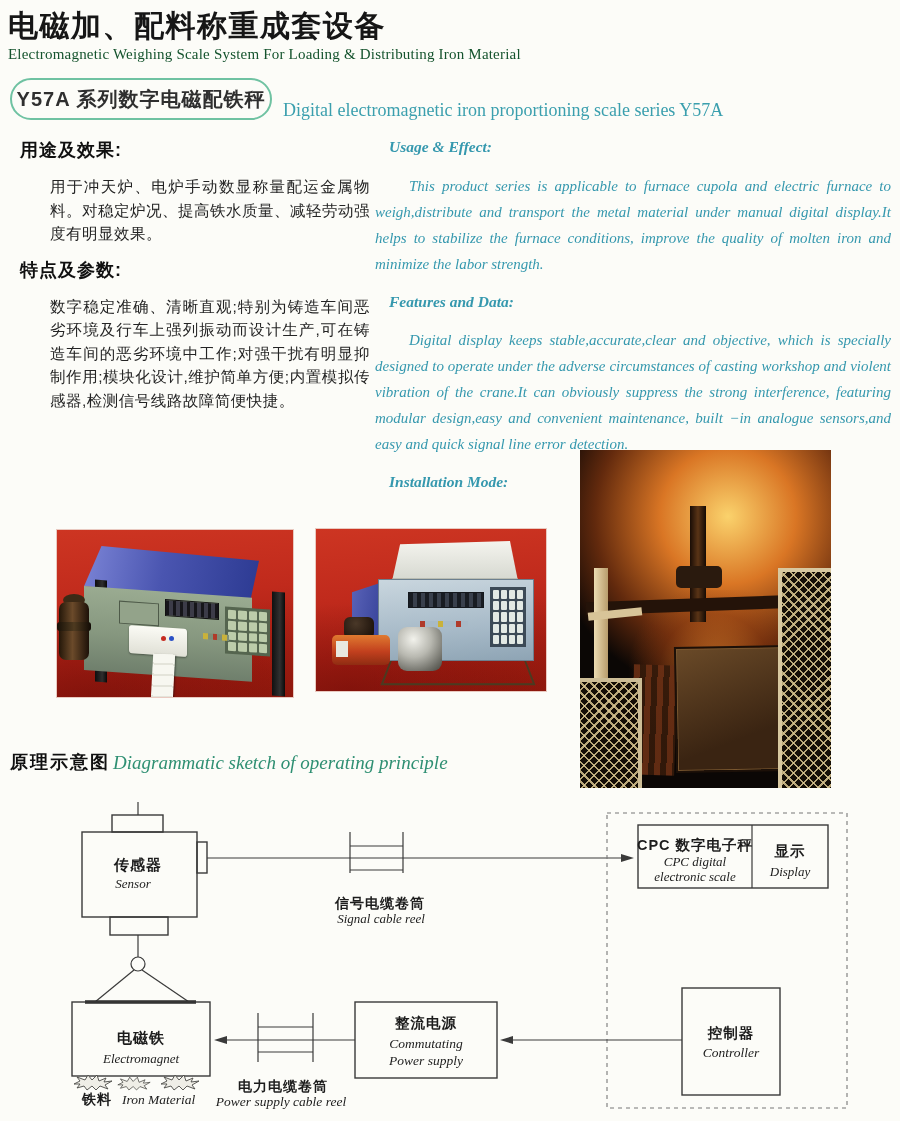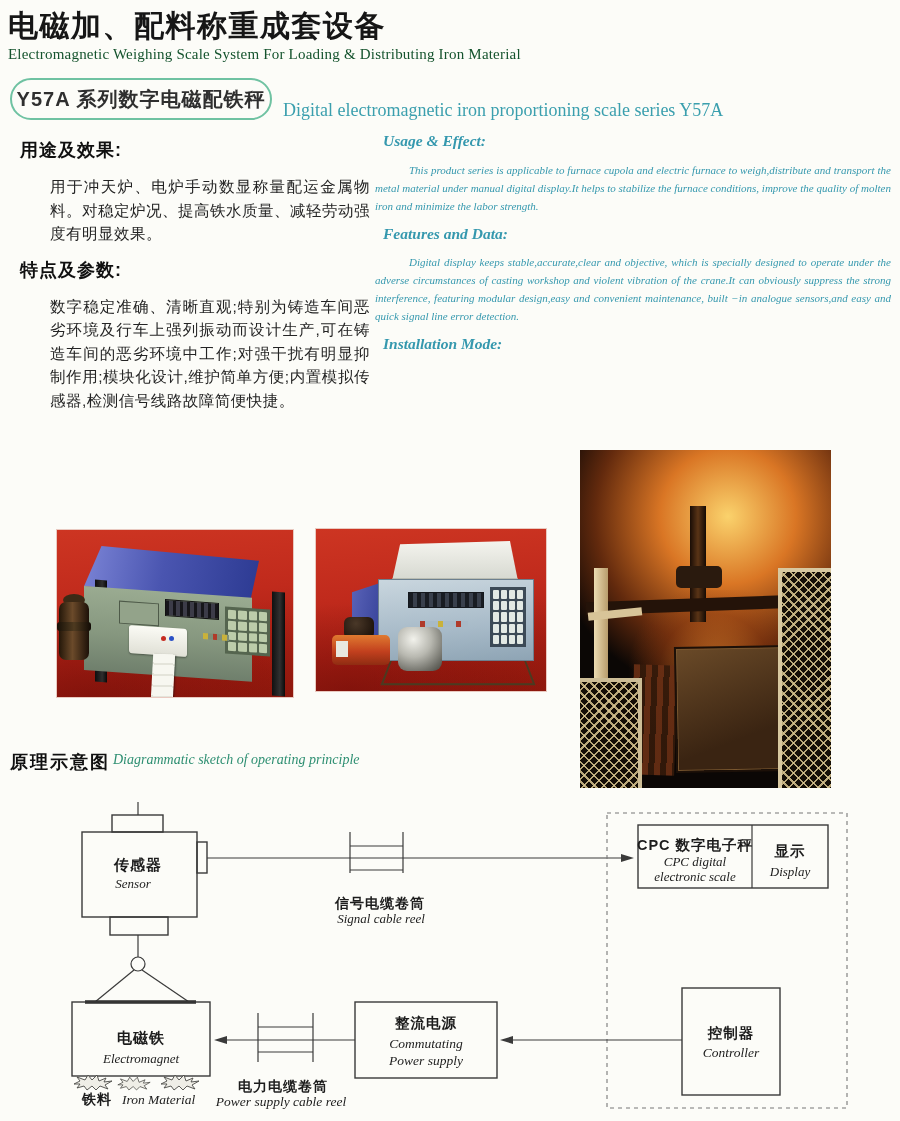--- a/index.html
+++ b/index.html
@@ -21,22 +21,22 @@
     font-size:20px;font-weight:600;color:#2f2f2f;letter-spacing:1px;background:#fcfcf8;
   }
   .series-title-en{left:283px;top:100px;font-size:18px;font-family:"Liberation Serif",serif;color:#3b9fae;}
 
   
   .left-col{left:8px;top:126px;width:362px;color:#222;}
   .left-col h3{margin:12px;font-size:18px;line-height:25px;font-weight:bold;color:#101010;letter-spacing:1px;}
   .left-col p{margin:0 0 3px 0;padding-left:42px;font-size:15.5px;line-height:23.5px;text-align:justify;color:#242424;letter-spacing:.5px;}
 
   .right-col{left:375px;top:122px;width:516px;color:#3598ae;font-family:"Liberation Serif",serif;font-style:italic;}
-  .right-col h3{margin:8px;font-size:15.5px;line-height:22.5px;font-weight:bold;}
-  .right-col p{margin:0;font-size:11px;line-height:18px;text-indent:34px;text-align:justify;}
+  .right-col h3{margin:14px;font-size:15.5px;line-height:22.5px;font-weight:bold;}
+  .right-col p{margin:0;font-size:15px;line-height:26px;text-indent:34px;text-align:justify;}
 
   
   .photo{position:absolute;overflow:hidden;}
   .photo-red{
     background:
       radial-gradient(140% 90% at 15% 100%, rgba(110,10,5,.5), transparent 60%),
       radial-gradient(120% 100% at 88% 96%, rgba(140,20,8,.45), transparent 55%),
       linear-gradient(175deg,#cd3522 0%,#c02a1c 40%,#a82015 72%,#8f1a10 100%);
     border:1px solid #e9c9c0;
   }
@@ -86,21 +86,21 @@
   .p3-container{left:95px;top:196px;width:112px;height:122px;background:linear-gradient(160deg,#6a4a28,#3a2412 70%);border:2px solid #1c1008;transform:rotate(-1deg);box-shadow:inset 0 0 0 1px #7a5830;}
   .p3-cables{left:52px;top:215px;width:44px;height:110px;background:repeating-linear-gradient(90deg,#6a2f14 0 6px,#351a0a 6px 12px);transform:rotate(2deg);opacity:.9;}
   .p3-post{left:14px;top:118px;width:14px;height:220px;background:linear-gradient(90deg,#ecdcb2,#b89c6c);}
   .p3-postbar{left:8px;top:160px;width:54px;height:8px;background:#d8c498;transform:rotate(-6deg);}
   .mesh{background-color:#140d06;background-image:repeating-linear-gradient(45deg,rgba(214,194,142,.85) 0 1.6px,transparent 1.6px 7px),repeating-linear-gradient(-45deg,rgba(214,194,142,.85) 0 1.6px,transparent 1.6px 7px);}
   .p3-fenceR{left:198px;top:118px;width:53px;height:220px;border-left:4px solid #d8c8a0;border-top:4px solid #d8c8a0;}
   .p3-fenceL{left:0px;top:228px;width:58px;height:110px;border-right:4px solid #cdbd96;border-top:4px solid #cdbd96;}
 
   
   .principle-heading{left:10px;top:750px;font-size:18px;font-weight:bold;color:#101010;letter-spacing:2px;}
-  .principle-heading-en{left:113px;top:752px;font-size:14px;font-family:"Liberation Serif",serif;font-style:italic;color:#2e8f72;}
+  .principle-heading-en{left:113px;top:752px;font-size:19px;font-family:"Liberation Serif",serif;font-style:italic;color:#2e8f72;}
   svg.diagram{left:0;top:786px;width:900px;height:335px;}
   .d-cn{font-family:"Liberation Sans",sans-serif;font-weight:bold;font-size:14px;fill:#1c1c1c;letter-spacing:1px;}
   .d-cn-lg{font-size:15px;}
   .d-en{font-family:"Liberation Serif",serif;font-style:italic;font-size:13px;fill:#1c1c1c;}
   .d-line{stroke:#3a3a3a;stroke-width:1.2;fill:none;}
   .d-box{stroke:#3a3a3a;stroke-width:1.4;fill:none;}
   .d-arrow{fill:#3a3a3a;}
 </style>
 </head>
 <body>

